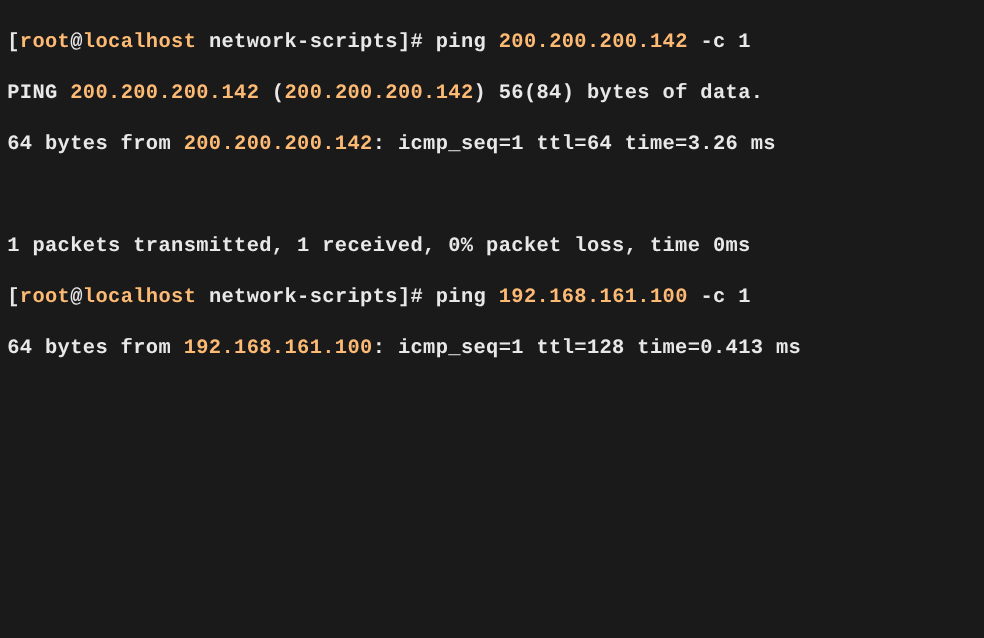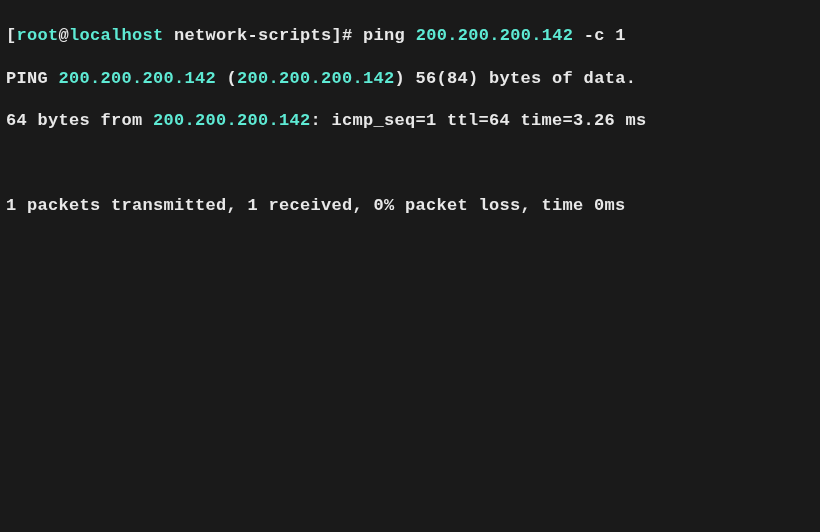--- a/index.html
+++ b/index.html
@@ -12,33 +12,35 @@
     font-size: 17px;
     line-height: 1.25;
     color: #e8e8e8;
     overflow: hidden;
   }
   .terminal {
     padding: 4px 6px;
     white-space: pre;
     letter-spacing: 0.3px;
   }
-  .magenta { color: #5eead4; }
+  .magenta { color: #fdba74; }
   .bold { font-weight: bold; }
   .line { display: block; }
 </style>
 </head>
 <body>
 
 <div class="terminal bold">
 <span class="line"><span>[</span><span class="magenta">root</span><span>@</span><span class="magenta">localhost</span><span> network-scripts</span><span>]# </span><span>ping </span><span class="magenta">200.200.200.142</span><span> -c 1</span></span>
 <span class="line"><span>PING </span><span class="magenta">200.200.200.142</span><span> (</span><span class="magenta">200.200.200.142</span><span>) 56(84) bytes of data.</span></span>
 <span class="line"><span>64 bytes from </span><span class="magenta">200.200.200.142</span><span>: icmp_seq=1 ttl=64 time=3.26 ms</span></span>
 <span class="line"> </span>
 <span class="line">1 packets transmitted, 1 received, 0% packet loss, time 0ms</span>
+<span class="line"><span>[</span><span class="magenta">root</span><span>@</span><span class="magenta">localhost</span><span> network-scripts</span><span>]# </span><span>ping </span><span class="magenta">192.168.161.100</span><span> -c 1</span></span>
+<span class="line"><span>64 bytes from </span><span class="magenta">192.168.161.100</span><span>: icmp_seq=1 ttl=128 time=0.413 ms</span></span>
 <span class="line"> </span>
 
 
 
 
 
 
 
 
 

